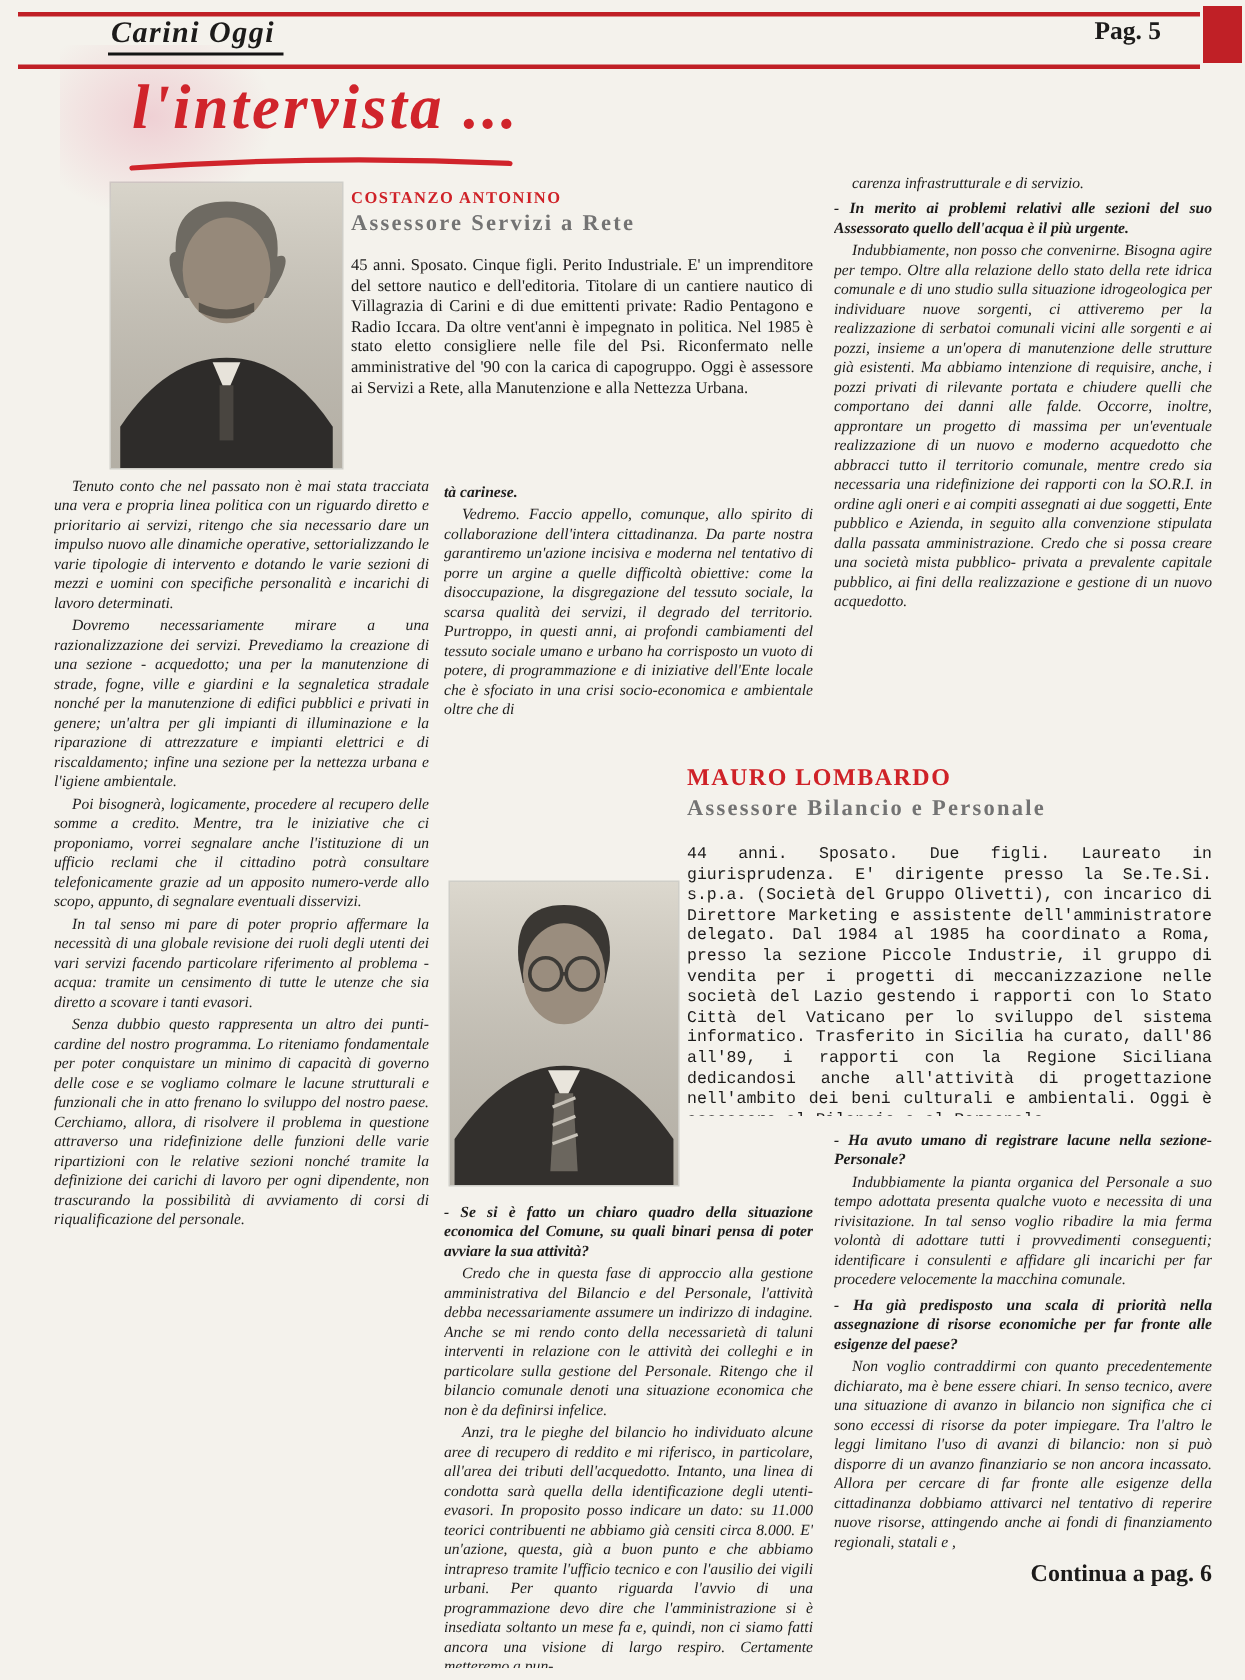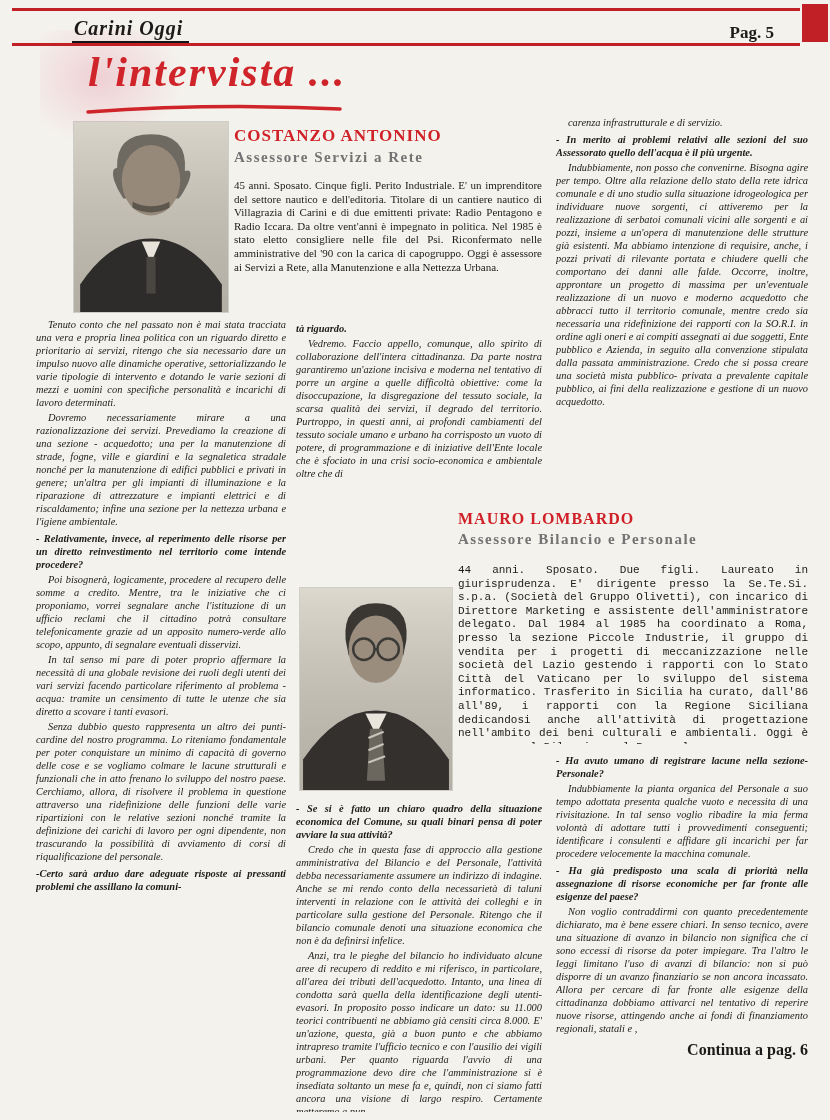--- a/index.html
+++ b/index.html
@@ -12,40 +12,40 @@
   .page{position:relative;width:830px;height:1120px;}
 
   
   .smudge{position:absolute;left:40px;top:30px;width:150px;height:120px;
     background:radial-gradient(ellipse at 40% 40%, rgba(225,120,150,.28), rgba(225,120,150,0) 65%);
     pointer-events:none;}
 
   
   .header{position:absolute;left:12px;top:8px;width:788px;height:32px;
     border-top:3px solid #c02026;border-bottom:3px solid #c02026;
-    display:flex;align-items:flex-end;justify-content:space-between;}
+    display:flex;align-items:flex-start;justify-content:space-between;}
   .logo{margin-left:60px;font-style:italic;font-weight:bold;font-size:20px;
     letter-spacing:1px;border-bottom:2px solid #141414;padding:0 6px 1px 2px;}
   .pagenum{margin-right:26px;font-weight:bold;font-size:17px;}
   .corner-block{position:absolute;left:802px;top:4px;width:26px;height:38px;background:#c02026;}
 
   
   .section-title{position:absolute;left:88px;top:48px;
     font-style:italic;font-weight:bold;font-size:42px;color:#d0242b;
     letter-spacing:2px;}
   .title-swoosh{position:absolute;left:86px;top:102px;}
 
   
   .photo{position:absolute;overflow:hidden;background:#c7c3ba;box-shadow:0 0 0 1px rgba(0,0,0,.15);}
   .photo svg{display:block;width:100%;height:100%;}
   .photo-costanzo{left:74px;top:122px;width:154px;height:190px;}
   .photo-mauro{left:300px;top:588px;width:152px;height:202px;}
 
   
-  .person-name{color:#cf2127;font-weight:bold;font-size:17px;letter-spacing:1px;}
+  .person-name{color:#cf2127;font-weight:bold;font-size:11px;letter-spacing:1px;}
   .person-role{color:#737373;font-weight:bold;font-size:15px;letter-spacing:1.5px;margin-top:3px;}
   .costanzo-head{position:absolute;left:234px;top:126px;width:308px;}
   .mauro-head{position:absolute;left:458px;top:510px;width:350px;}
   .mauro-head .person-name{font-size:16px;}
 
   .bio{margin-top:13px;font-size:11px;line-height:13.6px;text-align:justify;}
   .mauro-bio{position:absolute;left:458px;top:564px;width:350px;height:180px;overflow:hidden;
     font-size:11px;line-height:13.6px;text-align:justify;font-family:Liberation Mono, monospace;}
 
   
@@ -108,28 +108,26 @@
   </div>
 
   <div class="col col3-upper">
       <p class="a">carenza infrastrutturale e di servizio.</p>
       <p class="q">- In merito ai problemi relativi alle sezioni del suo Assessorato quello dell'acqua è il più urgente.</p>
       <p class="a">Indubbiamente, non posso che convenirne. Bisogna agire per tempo. Oltre alla relazione dello stato della rete idrica comunale e di uno studio sulla situazione idrogeologica per individuare nuove sorgenti, ci attiveremo per la realizzazione di serbatoi comunali vicini alle sorgenti e ai pozzi, insieme a un'opera di manutenzione delle strutture già esistenti. Ma abbiamo intenzione di requisire, anche, i pozzi privati di rilevante portata e chiudere quelli che comportano dei danni alle falde. Occorre, inoltre, approntare un progetto di massima per un'eventuale realizzazione di un nuovo e moderno acquedotto che abbracci tutto il territorio comunale, mentre credo sia necessaria una ridefinizione dei rapporti con la SO.R.I. in ordine agli oneri e ai compiti assegnati ai due soggetti, Ente pubblico e Azienda, in seguito alla convenzione stipulata dalla passata amministrazione. Credo che si possa creare una società mista pubblico- privata a prevalente capitale pubblico, ai fini della realizzazione e gestione di un nuovo acquedotto.</p>
     </div>
   <div class="col col1">
       <p class="a">Tenuto conto che nel passato non è mai stata tracciata una vera e propria linea politica con un riguardo diretto e prioritario ai servizi, ritengo che sia necessario dare un impulso nuovo alle dinamiche operative, settorializzando le varie tipologie di intervento e dotando le varie sezioni di mezzi e uomini con specifiche personalità e incarichi di lavoro determinati.</p>
       <p class="a">Dovremo necessariamente mirare a una razionalizzazione dei servizi. Prevediamo la creazione di una sezione - acquedotto; una per la manutenzione di strade, fogne, ville e giardini e la segnaletica stradale nonché per la manutenzione di edifici pubblici e privati in genere; un'altra per gli impianti di illuminazione e la riparazione di attrezzature e impianti elettrici e di riscaldamento; infine una sezione per la nettezza urbana e l'igiene ambientale.</p>
-      <p class="q">- Relativamente, invece, al reperimento delle risorse per un diretto reinvestimento nel territorio come intende procedere?</p>
       <p class="a">Poi bisognerà, logicamente, procedere al recupero delle somme a credito. Mentre, tra le iniziative che ci proponiamo, vorrei segnalare anche l'istituzione di un ufficio reclami che il cittadino potrà consultare telefonicamente grazie ad un apposito numero-verde allo scopo, appunto, di segnalare eventuali disservizi.</p>
       <p class="a">In tal senso mi pare di poter proprio affermare la necessità di una globale revisione dei ruoli degli utenti dei vari servizi facendo particolare riferimento al problema - acqua: tramite un censimento di tutte le utenze che sia diretto a scovare i tanti evasori.</p>
       <p class="a">Senza dubbio questo rappresenta un altro dei punti-cardine del nostro programma. Lo riteniamo fondamentale per poter conquistare un minimo di capacità di governo delle cose e se vogliamo colmare le lacune strutturali e funzionali che in atto frenano lo sviluppo del nostro paese. Cerchiamo, allora, di risolvere il problema in questione attraverso una ridefinizione delle funzioni delle varie ripartizioni con le relative sezioni nonché tramite la definizione dei carichi di lavoro per ogni dipendente, non trascurando la possibilità di avviamento di corsi di riqualificazione del personale.</p>
-      <p class="q">-Certo sarà arduo dare adeguate risposte ai pressanti problemi che assillano la comuni-</p>
     </div>
   <div class="col col2-upper">
-      <p class="q">tà riguardo.</p>
+      <p class="q">tà carinese.</p>
       <p class="a">Vedremo. Faccio appello, comunque, allo spirito di collaborazione dell'intera cittadinanza. Da parte nostra garantiremo un'azione incisiva e moderna nel tentativo di porre un argine a quelle difficoltà obiettive: come la disoccupazione, la disgregazione del tessuto sociale, la scarsa qualità dei servizi, il degrado del territorio. Purtroppo, in questi anni, ai profondi cambiamenti del tessuto sociale umano e urbano ha corrisposto un vuoto di potere, di programmazione e di iniziative dell'Ente locale che è sfociato in una crisi socio-economica e ambientale oltre che di</p>
     </div>
 
   <div class="mauro-head">
     <div class="person-name">MAURO LOMBARDO</div>
     <div class="person-role">Assessore Bilancio e Personale</div>
   </div>
 
   <div class="mauro-bio">44 anni. Sposato. Due figli. Laureato in giurisprudenza. E' dirigente presso la Se.Te.Si. s.p.a. (Società del Gruppo Olivetti), con incarico di Direttore Marketing e assistente dell'amministratore delegato. Dal 1984 al 1985 ha coordinato a Roma, presso la sezione Piccole Industrie, il gruppo di vendita per i progetti di meccanizzazione nelle società del Lazio gestendo i rapporti con lo Stato Città del Vaticano per lo sviluppo del sistema informatico. Trasferito in Sicilia ha curato, dall'86 all'89, i rapporti con la Regione Siciliana dedicandosi anche all'attività di progettazione nell'ambito dei beni culturali e ambientali. Oggi è assessore al Bilancio e al Personale.</div>
 

